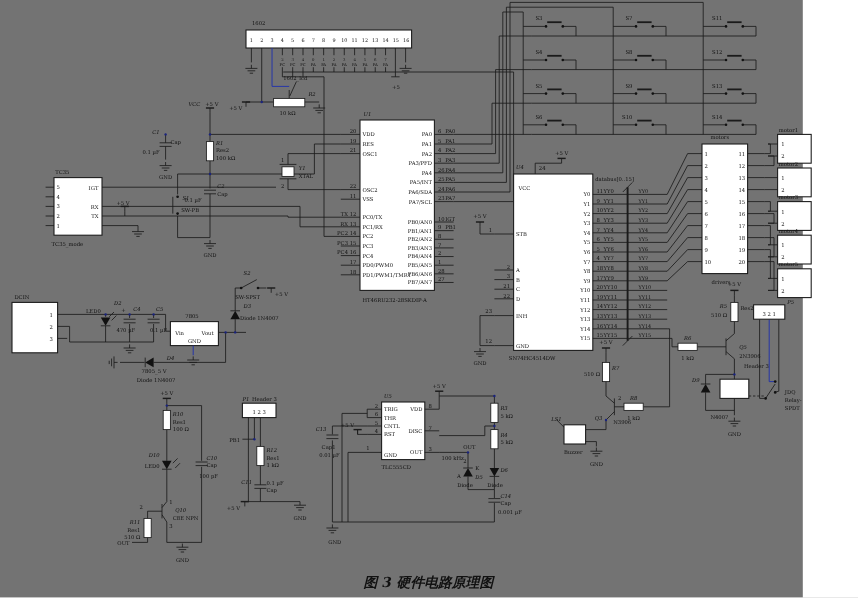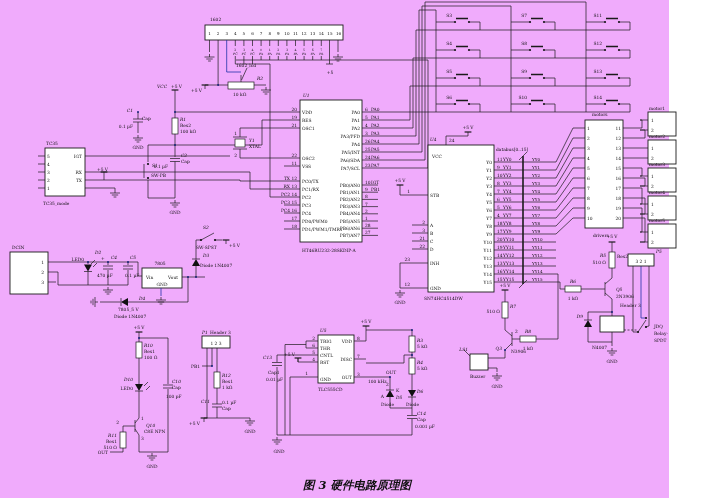--- a/index.html
+++ b/index.html
@@ -1,16 +1,16 @@
 <!DOCTYPE html>
 <html><head>
 <meta charset="utf-8">
 <style>
   html,body{margin:0;padding:0;background:#fff;}
-  #stage{width:669px;height:498px;position:relative;background:#f0abfc;}
+  #stage{width:669px;height:498px;position:relative;background:#737373;}
   svg{display:block;}
   .w{stroke:#1b1b1b;stroke-width:.7;fill:none;}
   .w2{stroke:#1b1b1b;stroke-width:1.6;fill:none;}
   .wb{stroke:#2233aa;stroke-width:.8;fill:none;}
   .bx{fill:#fff;stroke:#1b1b1b;stroke-width:.9;}
   .bx2{fill:#fff;stroke:#1b1b1b;stroke-width:.7;}
   text{font-family:"DejaVu Serif","Liberation Serif",serif;fill:#111;}
   .t{font-size:4.4px;}
   .it{font-style:italic;}
   .dot{fill:#1a237e;stroke:none;}

